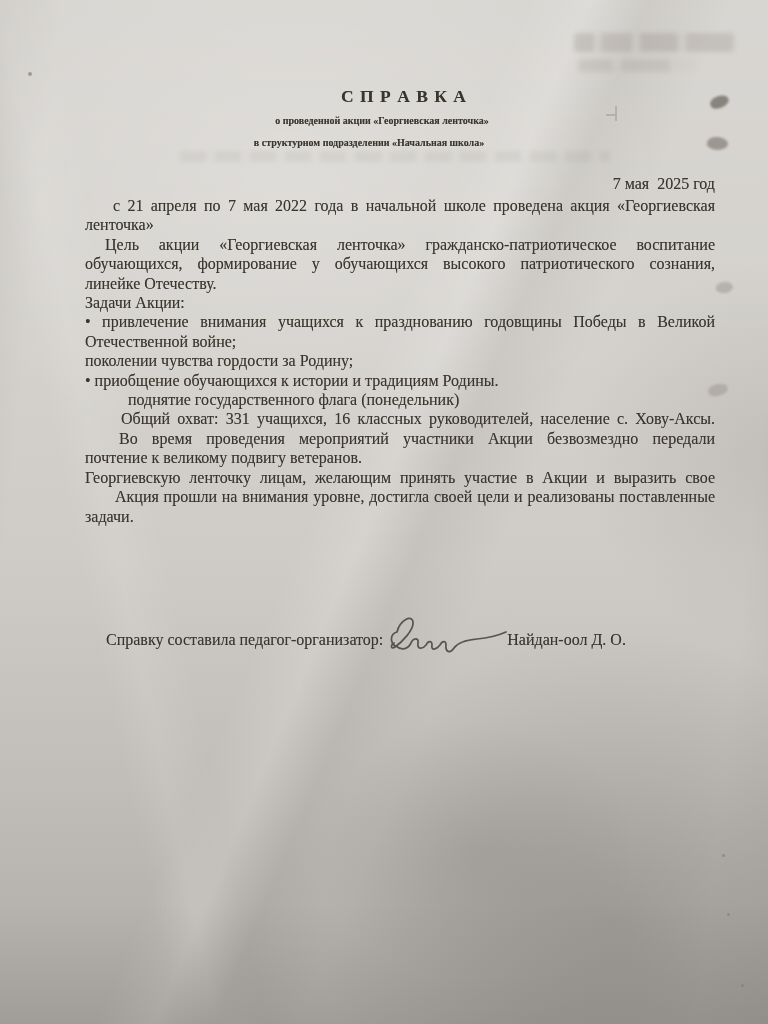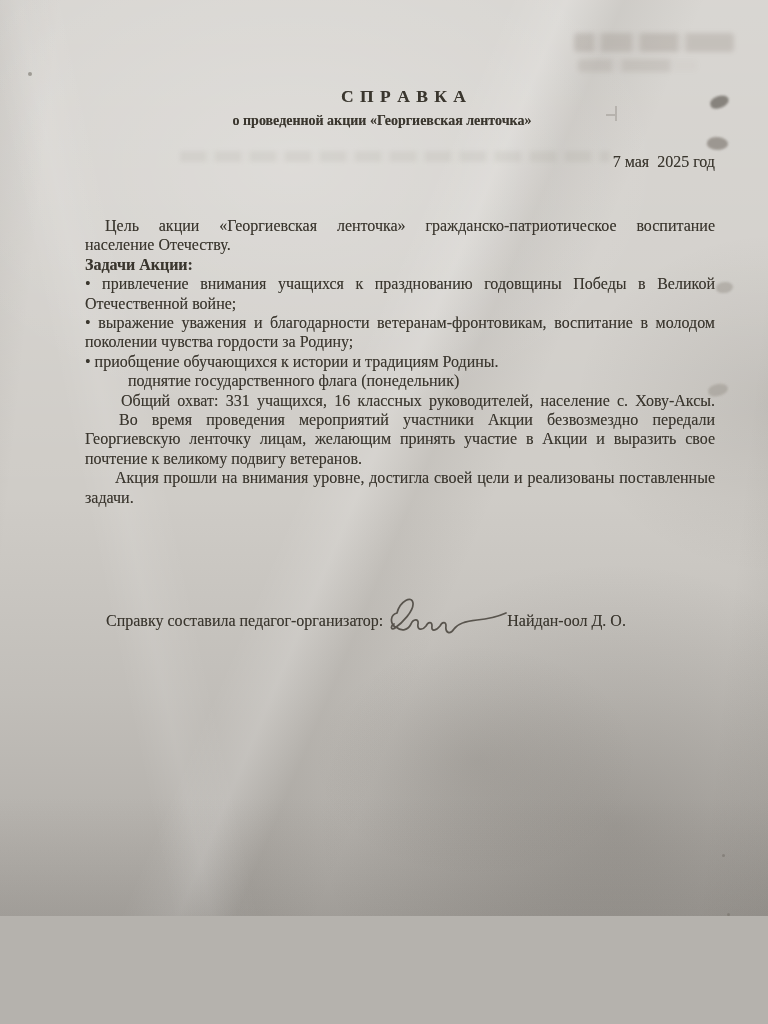--- a/index.html
+++ b/index.html
@@ -7,21 +7,21 @@
     --ink:#3a362e;
   }
   html,body{margin:0;padding:0;}
   body{
     width:768px;height:1024px;overflow:hidden;
     font-family:"Liberation Serif","DejaVu Serif",serif;
     background:#b5b2ad;
   }
   
   .photo{
-    position:relative;width:768px;height:916px;overflow:hidden;
+    position:relative;width:768px;height:1024px;overflow:hidden;
     color:var(--ink);
     background:
       radial-gradient(ellipse 62% 46% at 80% 90%, rgba(56,51,45,.20), transparent 62%),
       radial-gradient(ellipse 45% 32% at 101% 44%, rgba(56,51,45,.10), transparent 58%),
       radial-gradient(ellipse 70% 40% at 38% 18%, rgba(255,255,255,.20), transparent 70%),
       linear-gradient(180deg, rgba(255,255,255,.20) 0%, rgba(255,255,255,.10) 34%,
                       rgba(255,255,255,0) 54%, rgba(52,47,42,.09) 76%, rgba(52,47,42,.22) 100%),
       linear-gradient(96deg, rgba(60,55,48,.09) 0%, transparent 7%, transparent 92%, rgba(60,55,48,.07) 100%),
       var(--paper);
   }
@@ -41,32 +41,32 @@
   .sheet{
     position:absolute;left:85px;top:0;width:630px;
     font-size:16px;line-height:19.4px;
     text-shadow:0 0 .6px rgba(58,54,46,.45);
   }
   .doc-title{
     margin-top:86px;text-align:center;font-weight:700;
     font-size:17.5px;line-height:21px;letter-spacing:1px;
     transform:translateX(4px);white-space:pre;
   }
-  .doc-sub{text-align:center;font-weight:700;font-size:14px;line-height:22px;}
+  .doc-sub{text-align:center;font-weight:700;font-size:10px;line-height:22px;}
   .doc-sub1{margin-top:3px;transform:translateX(-18px);}
   .doc-sub2{transform:translateX(-31px);}
   .date-line{margin-top:20px;text-align:right;white-space:pre;line-height:19px;}
 
   .body{margin-top:3px;}
   .body p{margin:0;}
   .ln{display:block;text-align:justify;}
   .ln.full{text-align-last:justify;}
   .p1 .ln:first-child{padding-left:28px;}
-  .p2 .ln:first-child{padding-left:20px;margin-top:45px;}
-  .p3{font-weight:700;}
+  .p2 .ln:first-child{padding-left:20px;}
+  .p3{font-weight:400;}
   .p7 .ln:first-child{padding-left:43px;}
   .p8 .ln:first-child{padding-left:36px;}
   .p9 .ln:first-child{padding-left:34px;}
   .p10 .ln:first-child{padding-left:30px;}
 
   
   .sig-row{
     margin-top:104px;display:flex;align-items:flex-start;
   }
   .sig-label{margin-left:21px;white-space:pre;}
@@ -118,52 +118,57 @@
   <div class="artifact stain stain4"></div>
   <div class="artifact speck speck1"></div>
   <div class="artifact speck speck2"></div>
   <div class="artifact speck speck3"></div>
   <div class="artifact speck speck4"></div>
   <div class="artifact mark4"></div>
 
   <div class="sheet">
     <div class="doc-title">С П Р А В К А</div>
     <div class="doc-sub doc-sub1">о проведенной акции «Георгиевская ленточка»</div>
+    <div class="doc-sub doc-sub2">в структурном подразделении «Начальная школа»</div>
 
     <div class="date-line">7 мая  2025 год</div>
 
     <div class="body">
+        <p class="para p1">
+          <span class="ln full">с 21 апреля  по 7 мая 2022 года в начальной школе проведена акция «Георгиевская</span>
+          <span class="ln">ленточка»</span>
+        </p>
         <p class="para p2">
           <span class="ln full">Цель акции «Георгиевская ленточка» гражданско-патриотическое воспитание</span>
-          <span class="ln">население Отечеству.</span>
+          <span class="ln full">обучающихся, формирование у обучающихся высокого патриотического сознания,</span>
+          <span class="ln">линейке Отечеству.</span>
         </p>
         <p class="para p3">
           <span class="ln">Задачи Акции:</span>
         </p>
         <p class="para p4">
           <span class="ln full">• привлечение внимания учащихся к празднованию годовщины Победы в Великой</span>
           <span class="ln">Отечественной войне;</span>
         </p>
         <p class="para p5">
-          <span class="ln full">• выражение уважения и благодарности ветеранам-фронтовикам, воспитание в молодом</span>
           <span class="ln">поколении чувства гордости за Родину;</span>
         </p>
         <p class="para p6">
           <span class="ln">• приобщение обучающихся к истории и традициям Родины.</span>
         </p>
         <p class="para p7">
           <span class="ln">поднятие государственного флага (понедельник)</span>
         </p>
         <p class="para p8">
           <span class="ln full">Общий охват: 331 учащихся, 16 классных руководителей, население с. Хову-Аксы.</span>
         </p>
         <p class="para p9">
           <span class="ln full">Во время проведения мероприятий участники Акции безвозмездно передали</span>
+          <span class="ln">почтение к великому подвигу ветеранов.</span>
           <span class="ln full">Георгиевскую ленточку лицам, желающим принять участие в Акции и выразить свое</span>
-          <span class="ln">почтение к великому подвигу ветеранов.</span>
         </p>
         <p class="para p10">
           <span class="ln full">Акция прошли на внимания уровне, достигла своей цели и реализованы поставленные</span>
           <span class="ln">задачи.</span>
         </p>
       </div>
 
     <div class="sig-row">
       <span class="sig-label">Справку составила педагог-организатор:</span>
       <svg class="sig-svg" width="120" height="50" viewBox="0 0 120 50" aria-hidden="true">

